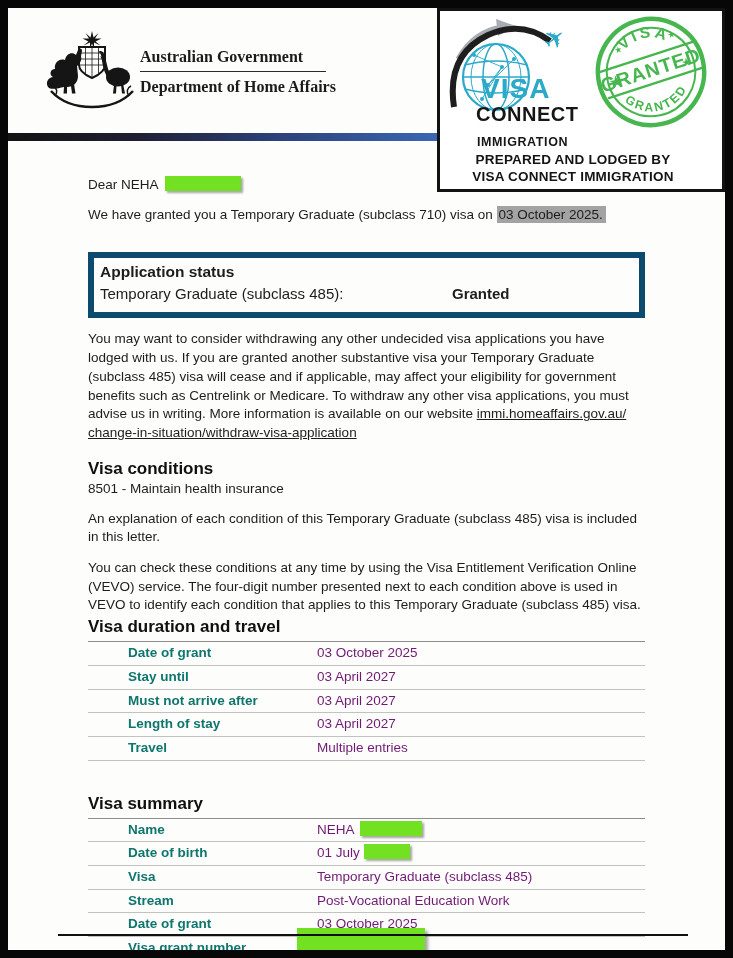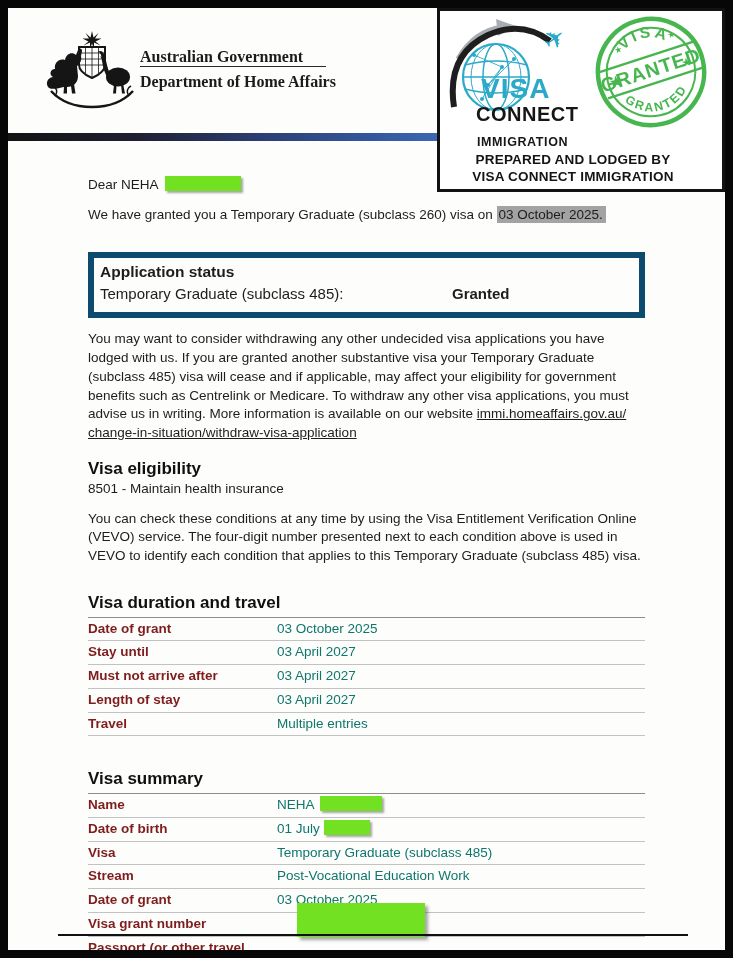--- a/index.html
+++ b/index.html
@@ -4,21 +4,21 @@
 <style>
   * { margin:0; padding:0; box-sizing:border-box; }
   body { width:733px; height:958px; background:#e8e8e8; font-family:"Liberation Sans", sans-serif; }
   .page {
     position:relative; width:733px; height:958px;
     border:8px solid #070707; background:#fdfdfb; overflow:hidden;
   }
   
   .crest { position:absolute; left:34px; top:20px; }
   .gov-text { position:absolute; left:132px; top:40px; font-family:"Liberation Serif", serif; color:#1b1b1b; }
-  .gov-text .gov { font-size:16px; font-weight:bold; border-bottom:1.5px solid #2a2a2a; width:186px; }
+  .gov-text .gov { font-size:16px; font-weight:bold; padding-bottom:5px; border-bottom:1.5px solid #2a2a2a; width:186px; }
   .gov-text .dept { font-size:16px; font-weight:bold; padding-top:6px; }
   .grad-bar {
     position:absolute; left:0; top:125px; width:430px; height:8px;
     background:linear-gradient(90deg,#131313 0%,#1f1f33 30%,#2b3f75 60%,#34589c 85%,#3c67b4 100%);
   }
   
   .badge {
     position:absolute; left:429px; top:0px; width:288px; height:184px;
     background:#ffffff; border:3px solid #121212; z-index:5;
   }
@@ -39,22 +39,22 @@
   .status-box { margin-top:28px; border:6px solid #0c4a6e; padding:3px 8px 7px 6px; }
   .status-box .sb-title { font-size:15.5px; font-weight:bold; line-height:22px; }
   .status-box .sb-row { position:relative; font-size:15px; line-height:22px; }
   .status-box .sb-value { position:absolute; left:352px; top:0; font-weight:bold; }
   .para { margin-top:12px; }
   .doc-link { color:#1d1d1d; text-decoration:underline; }
   h2.sec { font-size:17px; font-weight:bold; color:#101010; line-height:21px; margin-top:15px; }
   .cond-line { line-height:19px; }
   .doc-table { margin-top:4px; border-top:1.5px solid #8d8d8d; }
   .t-row { display:flex; border-bottom:1px solid #c2c2c2; padding:2px 0; min-height:21px; }
-  .t-label { width:189px; font-weight:bold; color:#7f1d1d; flex:none; padding-right:10px; }
-  .t-value { flex:1; color:#0f766e; }
+  .t-label { width:189px; font-weight:bold; color:#0f766e; flex:none; padding-right:10px;margin-left:40px; }
+  .t-value { flex:1; color:#701a75; }
   .summary-wrap { position:relative; }
   .big-redact { position:absolute; left:209px; top:109px; width:128px; height:34px; background:#72e121; box-shadow:3px 3px 3px rgba(60,60,60,.45); }
   .footer-line { position:absolute; left:50px; top:926px; width:630px; height:2px; background:#111; }
 </style>
 </head>
 <body>
 
 <div class="page">
 
   <div class="crest">
@@ -131,43 +131,44 @@
     </div>
   </div>
 
   <div class="content">
 
     <div class="salutation">
       <span>Dear NEHA</span><span class="redact name"></span>
     </div>
 
     <div class="sentence">
-      <span>We have granted you a Temporary Graduate (subclass 260) visa on</span>
+      <span>We have granted you a Temporary Graduate (subclass 710) visa on</span>
       <span class="hl">03 October 2025.</span>
     </div>
 
     <div class="status-box">
       <div class="sb-title">Application status</div>
       <div class="sb-row">
         <span>Temporary Graduate (subclass 485):</span>
         <span class="sb-value">Granted</span>
       </div>
     </div>
 
     <div class="para">
       <span>You may want to consider withdrawing any other undecided visa applications you have lodged with us. If you are granted another substantive visa your Temporary Graduate (subclass 485) visa will cease and if applicable, may affect your eligibility for government benefits such as Centrelink or Medicare. To withdraw any other visa applications, you must advise us in writing. More information is available on our website</span>
       <a class="doc-link" href="#"><span>immi.homeaffairs.gov.au/</span><wbr><span>change-in-situation/withdraw-visa-application</span></a>
     </div>
 
-    <h2 class="sec">Visa eligibility</h2>
+    <h2 class="sec">Visa conditions</h2>
     <div class="cond-line">8501 - Maintain health insurance</div>
 
+    <div class="para">An explanation of each condition of this Temporary Graduate (subclass 485) visa is included in this letter.</div>
     <div class="para">You can check these conditions at any time by using the Visa Entitlement Verification Online (VEVO) service. The four-digit number presented next to each condition above is used in VEVO to identify each condition that applies to this Temporary Graduate (subclass 485) visa.</div>
 
-    <h2 class="sec" style="margin-top:26px;">Visa duration and travel</h2>
+    <h2 class="sec" style="margin-top:1px;">Visa duration and travel</h2>
     <div class="doc-table">
       <div class="t-row">
         <div class="t-label">Date of grant</div>
         <div class="t-value">03 October 2025</div>
       </div>
       <div class="t-row">
         <div class="t-label">Stay until</div>
         <div class="t-value">03 April 2027</div>
       </div>
       <div class="t-row">

